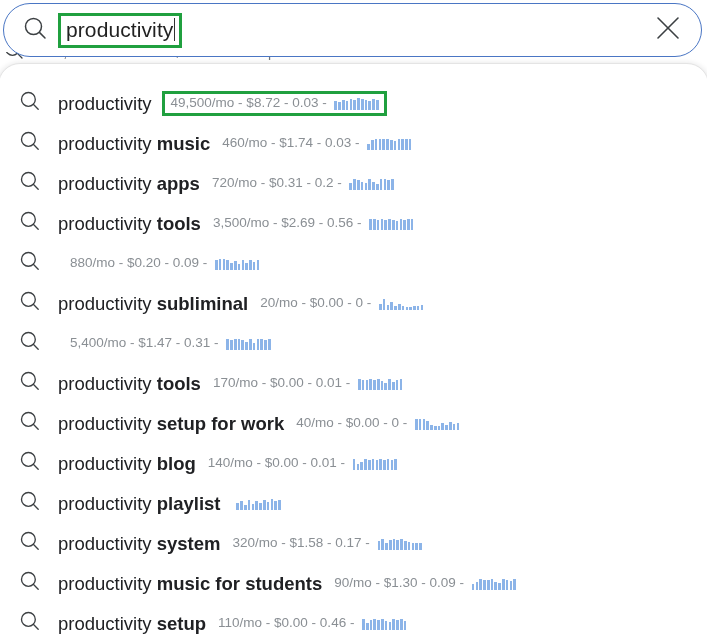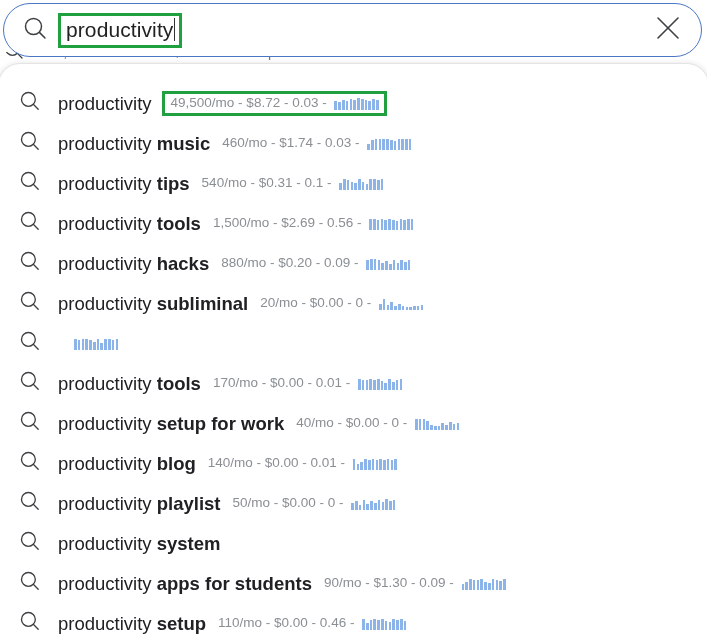--- a/index.html
+++ b/index.html
@@ -280,23 +280,23 @@
             <i style="height: 11px;"></i>
             <i style="height: 11px;"></i>
           </span>
         </span>
       </div>
       <div class="sugg-row">
         <span class="row-mag"><svg width="22" height="22" viewBox="0 0 22 22" aria-hidden="true">
             <circle cx="9.4" cy="9.4" r="6.9" fill="none" stroke="#3c4043" stroke-width="1.35"></circle>
             <line x1="14.3" y1="14.3" x2="19.2" y2="19.2" stroke="#3c4043" stroke-width="1.35" stroke-linecap="round"></line>
           </svg></span>
-        <span class="sugg-label"><span class="plain">productivity </span><b>tips</b></span>
-        <span class="metrics-wrap">
-          <span class="metrics-text">540/mo - $0.31 - 0.1 - </span>
+        <span class="sugg-label"><span class="plain">productivity </span><b>apps</b></span>
+        <span class="metrics-wrap">
+          <span class="metrics-text">720/mo - $0.31 - 0.2 - </span>
           <span class="spark">
             <i style="height: 7px;"></i>
             <i style="height: 11px;"></i>
             <i style="height: 10px;"></i>
             <i style="height: 8px;"></i>
             <i style="height: 7px;"></i>
             <i style="height: 11px;"></i>
             <i style="height: 8px;"></i>
             <i style="height: 6px;"></i>
             <i style="height: 11px;"></i>
@@ -306,43 +306,42 @@
           </span>
         </span>
       </div>
       <div class="sugg-row">
         <span class="row-mag"><svg width="22" height="22" viewBox="0 0 22 22" aria-hidden="true">
             <circle cx="9.4" cy="9.4" r="6.9" fill="none" stroke="#3c4043" stroke-width="1.35"></circle>
             <line x1="14.3" y1="14.3" x2="19.2" y2="19.2" stroke="#3c4043" stroke-width="1.35" stroke-linecap="round"></line>
           </svg></span>
         <span class="sugg-label"><span class="plain">productivity </span><b>tools</b></span>
         <span class="metrics-wrap">
-          <span class="metrics-text">1,500/mo - $2.69 - 0.56 - </span>
-          <span class="spark">
-            <i style="height: 11px;"></i>
-            <i style="height: 11px;"></i>
-            <i style="height: 10px;"></i>
-            <i style="height: 11px;"></i>
-            <i style="height: 10px;"></i>
-            <i style="height: 11px;"></i>
-            <i style="height: 10px;"></i>
-            <i style="height: 9px;"></i>
-            <i style="height: 11px;"></i>
-            <i style="height: 10px;"></i>
-            <i style="height: 11px;"></i>
-            <i style="height: 11px;"></i>
-          </span>
-        </span>
-      </div>
-      <div class="sugg-row">
-        <span class="row-mag"><svg width="22" height="22" viewBox="0 0 22 22" aria-hidden="true">
-            <circle cx="9.4" cy="9.4" r="6.9" fill="none" stroke="#3c4043" stroke-width="1.35"></circle>
-            <line x1="14.3" y1="14.3" x2="19.2" y2="19.2" stroke="#3c4043" stroke-width="1.35" stroke-linecap="round"></line>
-          </svg></span>
-        <span class="sugg-label"><span class="plain">productivity </span><b>hacks</b></span>
+          <span class="metrics-text">3,500/mo - $2.69 - 0.56 - </span>
+          <span class="spark">
+            <i style="height: 11px;"></i>
+            <i style="height: 11px;"></i>
+            <i style="height: 10px;"></i>
+            <i style="height: 11px;"></i>
+            <i style="height: 10px;"></i>
+            <i style="height: 11px;"></i>
+            <i style="height: 10px;"></i>
+            <i style="height: 9px;"></i>
+            <i style="height: 11px;"></i>
+            <i style="height: 10px;"></i>
+            <i style="height: 11px;"></i>
+            <i style="height: 11px;"></i>
+          </span>
+        </span>
+      </div>
+      <div class="sugg-row">
+        <span class="row-mag"><svg width="22" height="22" viewBox="0 0 22 22" aria-hidden="true">
+            <circle cx="9.4" cy="9.4" r="6.9" fill="none" stroke="#3c4043" stroke-width="1.35"></circle>
+            <line x1="14.3" y1="14.3" x2="19.2" y2="19.2" stroke="#3c4043" stroke-width="1.35" stroke-linecap="round"></line>
+          </svg></span>
         <span class="metrics-wrap">
           <span class="metrics-text">880/mo - $0.20 - 0.09 - </span>
           <span class="spark">
             <i style="height: 10px;"></i>
             <i style="height: 11px;"></i>
             <i style="height: 11px;"></i>
             <i style="height: 10px;"></i>
             <i style="height: 7px;"></i>
             <i style="height: 9px;"></i>
             <i style="height: 6px;"></i>
@@ -377,20 +376,21 @@
             <i style="height: 5px;"></i>
           </span>
         </span>
       </div>
       <div class="sugg-row">
         <span class="row-mag"><svg width="22" height="22" viewBox="0 0 22 22" aria-hidden="true">
             <circle cx="9.4" cy="9.4" r="6.9" fill="none" stroke="#3c4043" stroke-width="1.35"></circle>
             <line x1="14.3" y1="14.3" x2="19.2" y2="19.2" stroke="#3c4043" stroke-width="1.35" stroke-linecap="round"></line>
           </svg></span>
         <span class="metrics-wrap">
+          <span class="metrics-text">5,400/mo - $1.47 - 0.31 - </span>
           <span class="spark">
             <i style="height: 11px;"></i>
             <i style="height: 10px;"></i>
             <i style="height: 11px;"></i>
             <i style="height: 11px;"></i>
             <i style="height: 10px;"></i>
             <i style="height: 8px;"></i>
             <i style="height: 11px;"></i>
             <i style="height: 7px;"></i>
             <i style="height: 11px;"></i>
@@ -472,21 +472,20 @@
           </span>
         </span>
       </div>
       <div class="sugg-row">
         <span class="row-mag"><svg width="22" height="22" viewBox="0 0 22 22" aria-hidden="true">
             <circle cx="9.4" cy="9.4" r="6.9" fill="none" stroke="#3c4043" stroke-width="1.35"></circle>
             <line x1="14.3" y1="14.3" x2="19.2" y2="19.2" stroke="#3c4043" stroke-width="1.35" stroke-linecap="round"></line>
           </svg></span>
         <span class="sugg-label"><span class="plain">productivity </span><b>playlist</b></span>
         <span class="metrics-wrap">
-          <span class="metrics-text">50/mo - $0.00 - 0 - </span>
           <span class="spark">
             <i style="height: 7px;"></i>
             <i style="height: 9px;"></i>
             <i style="height: 5px;"></i>
             <i style="height: 10px;"></i>
             <i style="height: 6px;"></i>
             <i style="height: 9px;"></i>
             <i style="height: 7px;"></i>
             <i style="height: 10px;"></i>
             <i style="height: 8px;"></i>
@@ -495,27 +494,44 @@
             <i style="height: 10px;"></i>
           </span>
         </span>
       </div>
       <div class="sugg-row">
         <span class="row-mag"><svg width="22" height="22" viewBox="0 0 22 22" aria-hidden="true">
             <circle cx="9.4" cy="9.4" r="6.9" fill="none" stroke="#3c4043" stroke-width="1.35"></circle>
             <line x1="14.3" y1="14.3" x2="19.2" y2="19.2" stroke="#3c4043" stroke-width="1.35" stroke-linecap="round"></line>
           </svg></span>
         <span class="sugg-label"><span class="plain">productivity </span><b>system</b></span>
-      </div>
-      <div class="sugg-row">
-        <span class="row-mag"><svg width="22" height="22" viewBox="0 0 22 22" aria-hidden="true">
-            <circle cx="9.4" cy="9.4" r="6.9" fill="none" stroke="#3c4043" stroke-width="1.35"></circle>
-            <line x1="14.3" y1="14.3" x2="19.2" y2="19.2" stroke="#3c4043" stroke-width="1.35" stroke-linecap="round"></line>
-          </svg></span>
-        <span class="sugg-label"><span class="plain">productivity </span><b>apps for students</b></span>
+        <span class="metrics-wrap">
+          <span class="metrics-text">320/mo - $1.58 - 0.17 - </span>
+          <span class="spark">
+            <i style="height: 9px;"></i>
+            <i style="height: 11px;"></i>
+            <i style="height: 7px;"></i>
+            <i style="height: 10px;"></i>
+            <i style="height: 11px;"></i>
+            <i style="height: 10px;"></i>
+            <i style="height: 11px;"></i>
+            <i style="height: 9px;"></i>
+            <i style="height: 8px;"></i>
+            <i style="height: 7px;"></i>
+            <i style="height: 7px;"></i>
+            <i style="height: 7px;"></i>
+          </span>
+        </span>
+      </div>
+      <div class="sugg-row">
+        <span class="row-mag"><svg width="22" height="22" viewBox="0 0 22 22" aria-hidden="true">
+            <circle cx="9.4" cy="9.4" r="6.9" fill="none" stroke="#3c4043" stroke-width="1.35"></circle>
+            <line x1="14.3" y1="14.3" x2="19.2" y2="19.2" stroke="#3c4043" stroke-width="1.35" stroke-linecap="round"></line>
+          </svg></span>
+        <span class="sugg-label"><span class="plain">productivity </span><b>music for students</b></span>
         <span class="metrics-wrap">
           <span class="metrics-text">90/mo - $1.30 - 0.09 - </span>
           <span class="spark">
             <i style="height: 6px;"></i>
             <i style="height: 8px;"></i>
             <i style="height: 11px;"></i>
             <i style="height: 10px;"></i>
             <i style="height: 10px;"></i>
             <i style="height: 11px;"></i>
             <i style="height: 8px;"></i>

